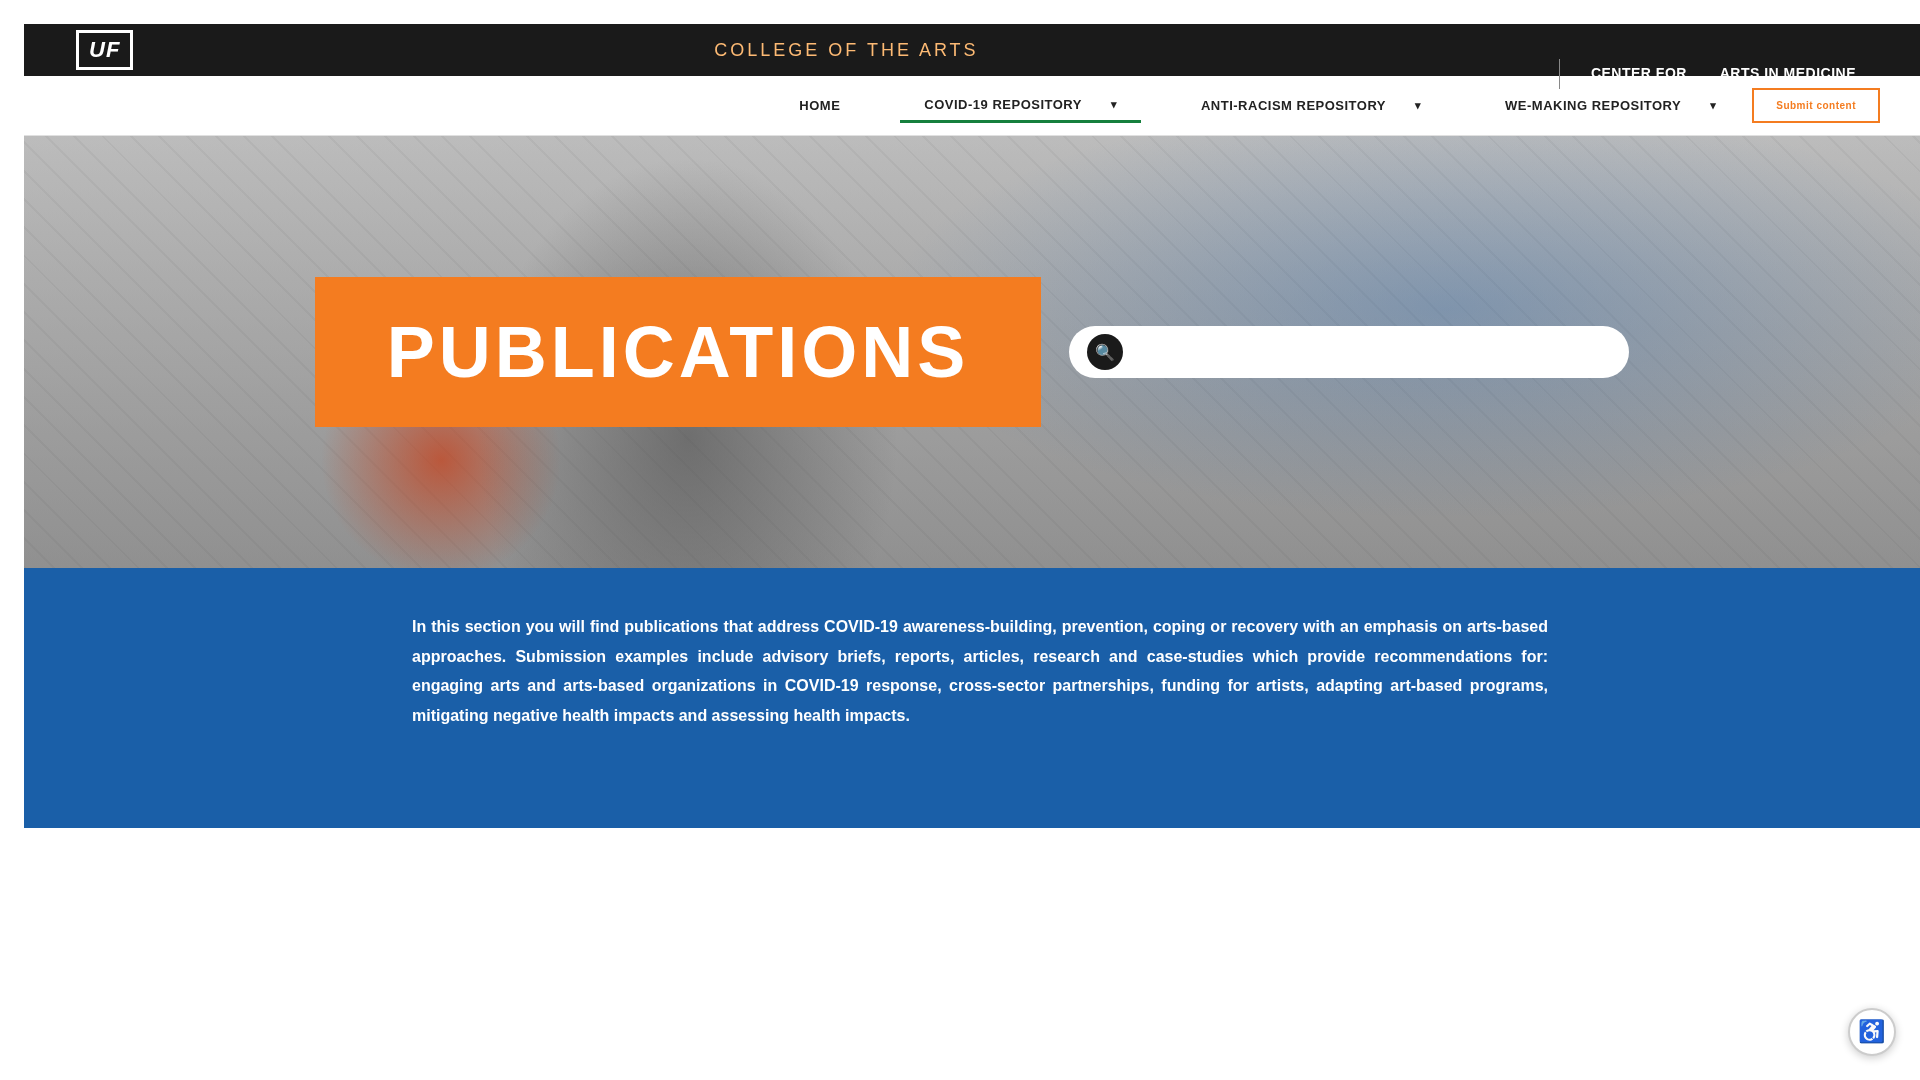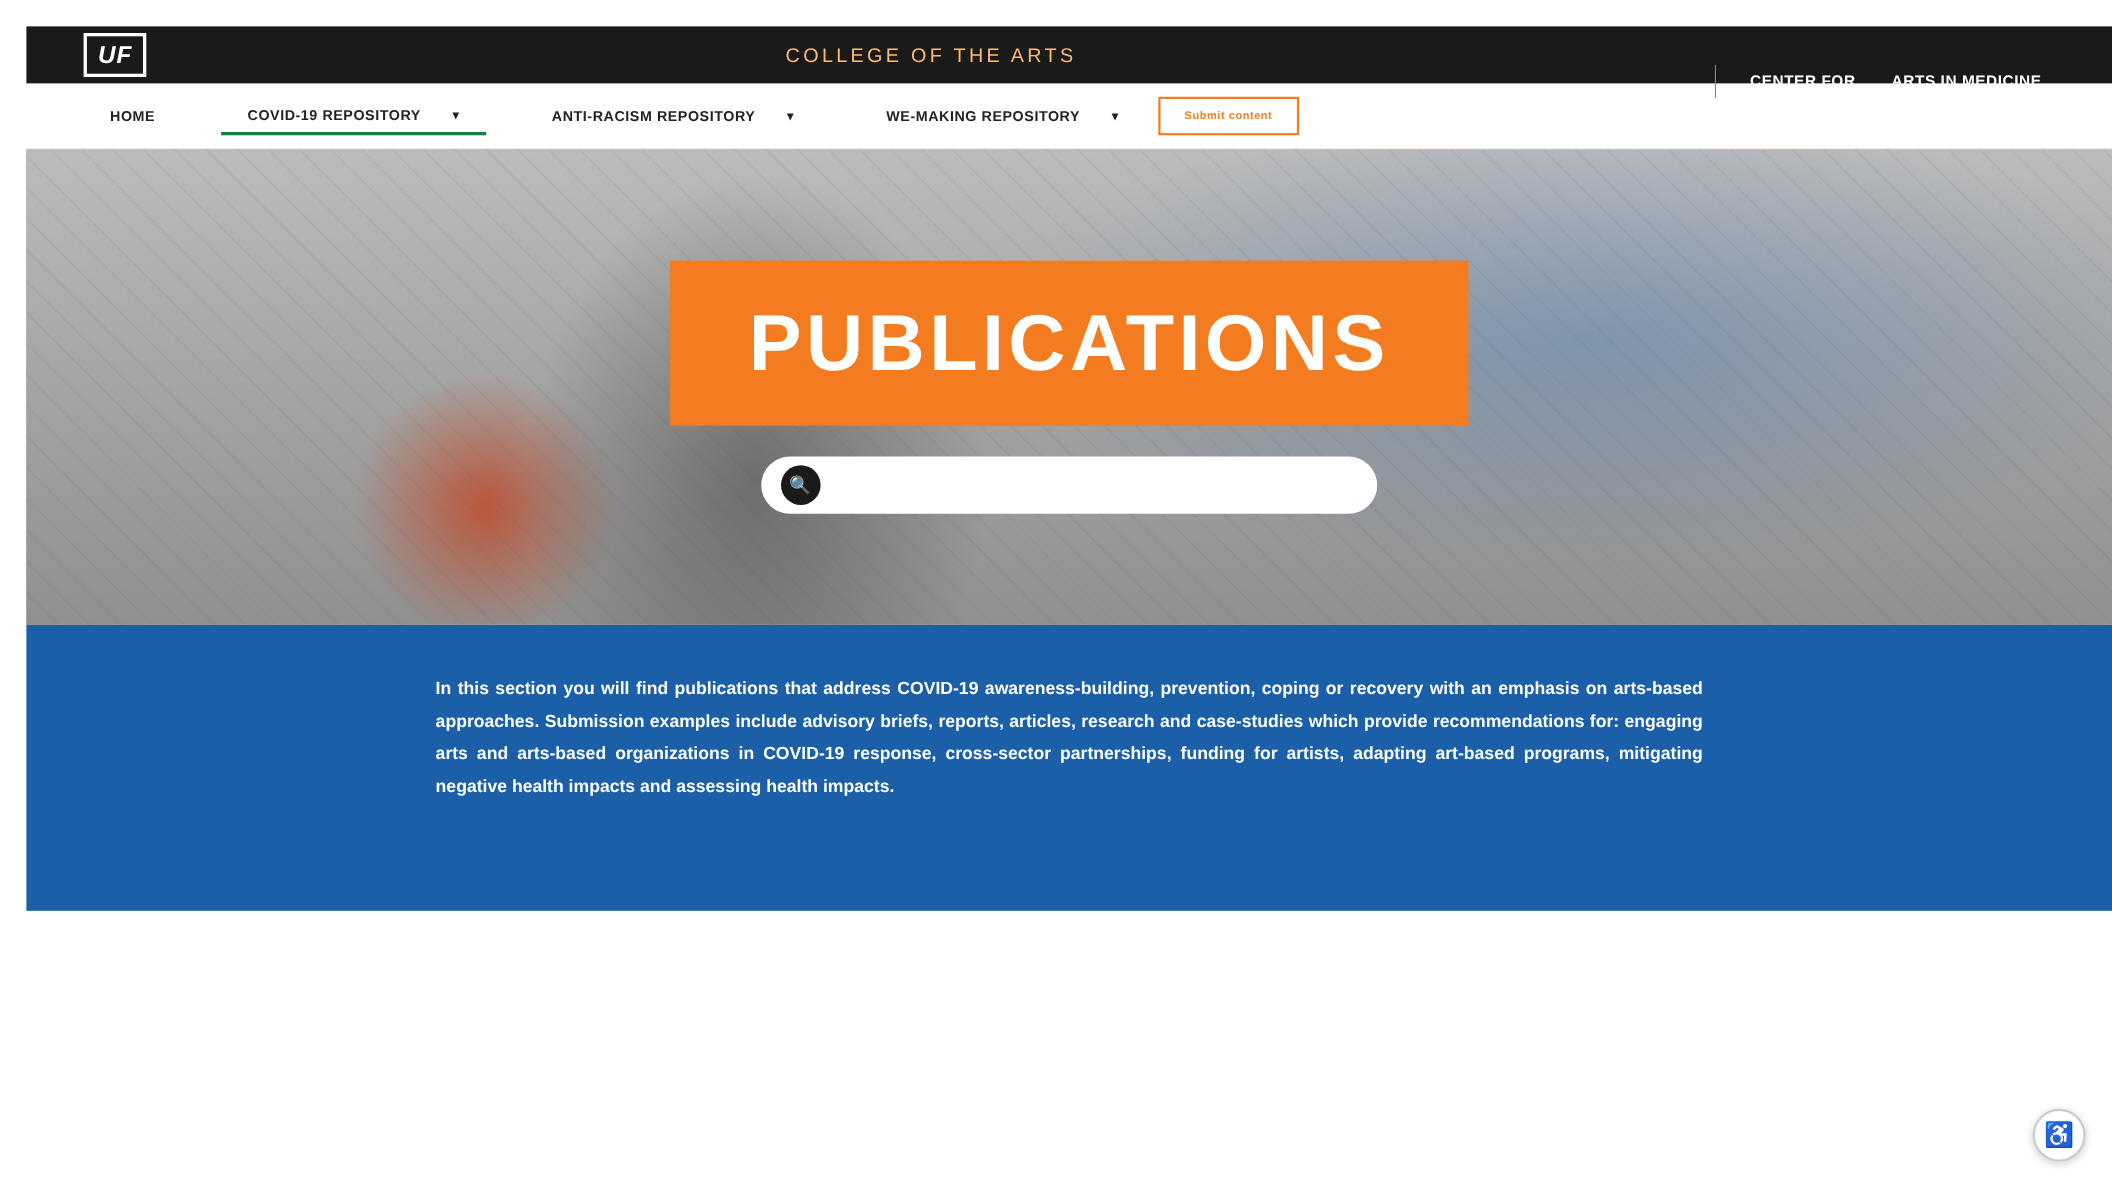--- a/index.html
+++ b/index.html
@@ -54,21 +54,21 @@
       vertical-align: middle;
       margin-right: 14px;
     }
 
     
     .nav-bar {
       background-color: #ffffff;
       height: 60px;
       display: flex;
       align-items: center;
-      justify-content: flex-start;
+      justify-content: flex-end;
       padding: 0 40px;
       border-bottom: 1px solid #e0e0e0;
     }
     .nav-links {
       display: flex;
       align-items: center;
       gap: 36px;
       height: 100%;
     }
     .nav-item {
@@ -134,21 +134,21 @@
       background:
         radial-gradient(ellipse 300px 400px at 35% 70%, rgba(80,80,80,0.6) 0%, transparent 70%),
         radial-gradient(ellipse 200px 200px at 22% 75%, rgba(200,60,20,0.7) 0%, transparent 60%),
         radial-gradient(ellipse 800px 300px at 75% 40%, rgba(30,100,180,0.3) 0%, transparent 70%),
         linear-gradient(180deg, rgba(200,200,200,0.4) 0%, rgba(140,140,140,0.6) 100%);
     }
     .hero-content {
       position: absolute;
       top: 0; left: 0; right: 0; bottom: 0;
       display: flex;
-      flex-direction: column;
+      flex-direction: row;
       align-items: center;
       justify-content: center;
       gap: 28px;
     }
     .hero-title-box {
       background-color: #f47c20;
       padding: 22px 60px;
     }
     .hero-title {
       color: white;
@@ -199,20 +199,21 @@
       color: #cce0f5;
       font-size: 13px;
       margin-bottom: 22px;
     }
     .description-text {
       color: white;
       font-size: 16px;
       line-height: 1.85;
       font-weight: 700;
       text-align: justify;
+      margin-left: 16px;
     }
 
     
     .accessibility-btn {
       position: fixed;
       right: 24px;
       bottom: 24px;
       width: 48px;
       height: 48px;
       border-radius: 50%;

